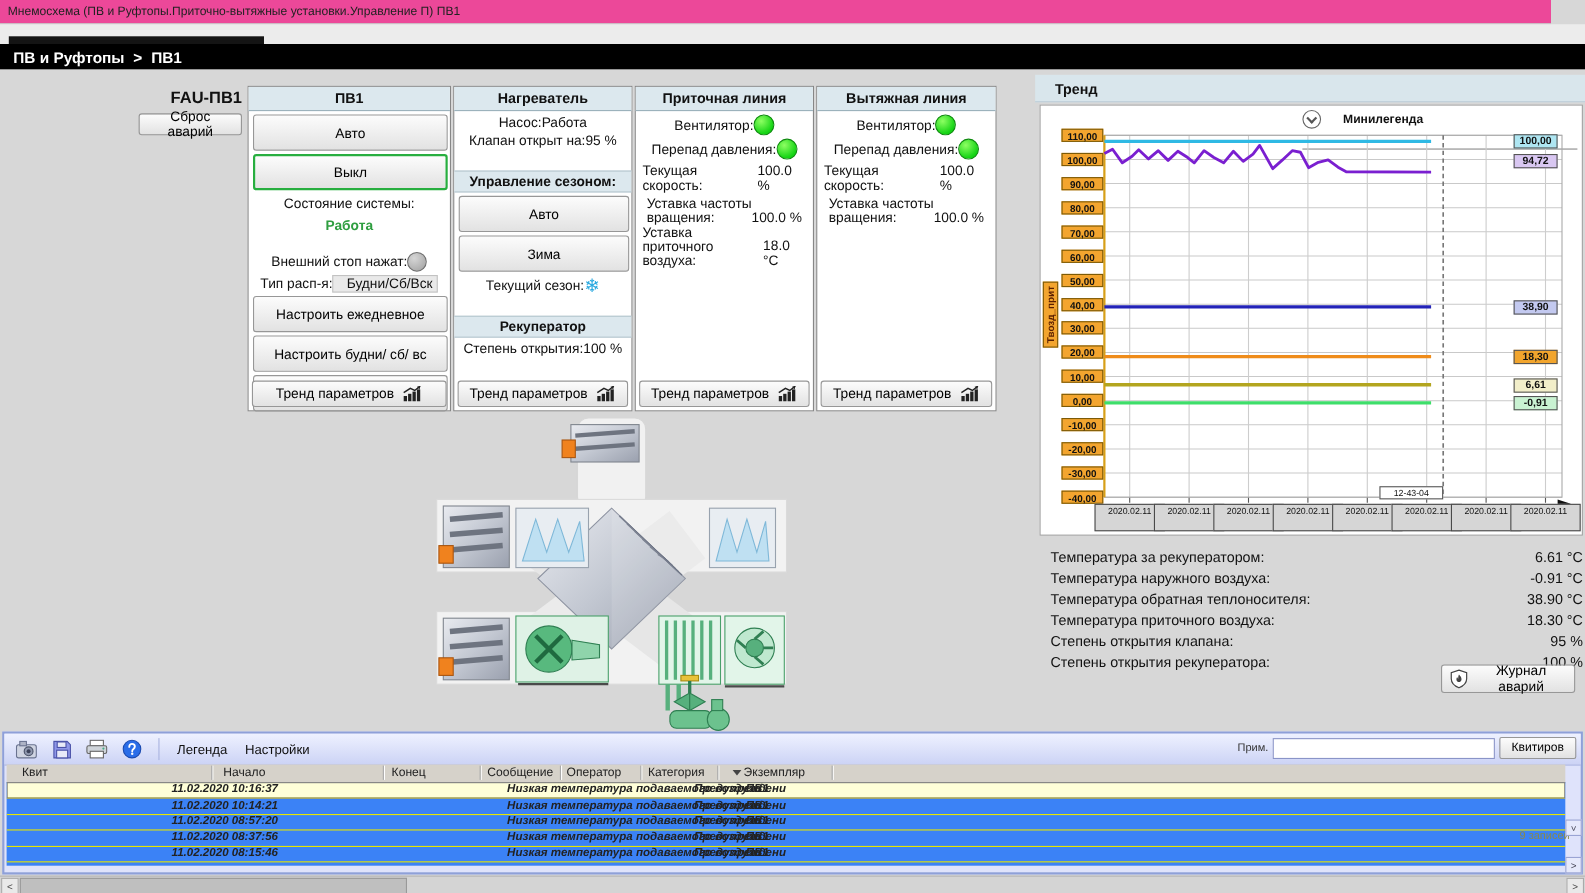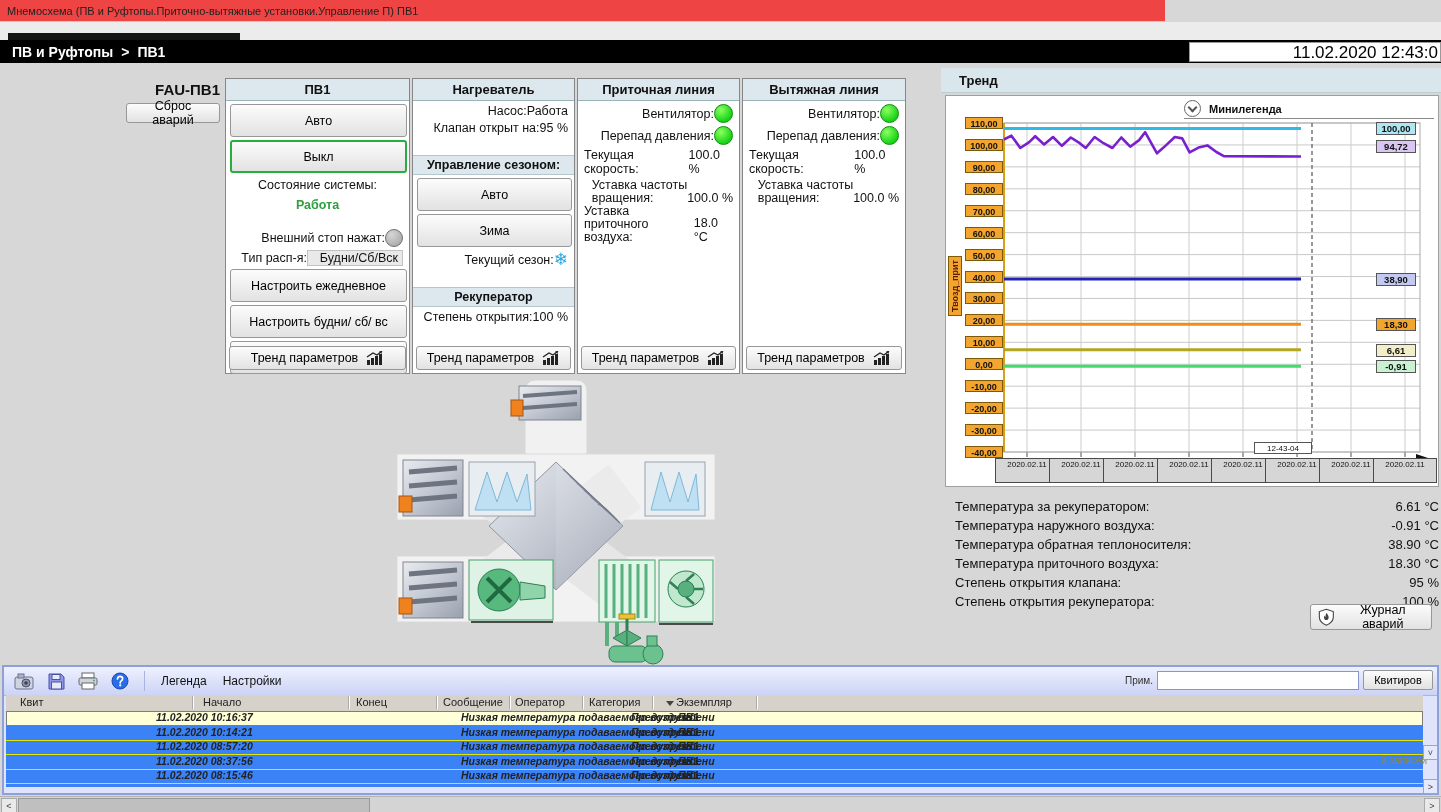--- a/index.html
+++ b/index.html
@@ -1,50 +1,50 @@
 <!DOCTYPE html>
 <html><head>
 <meta charset="utf-8">
 <style>
   html,body{margin:0;padding:0}
   body{width:1441px;height:812px;position:relative;overflow:hidden;
        font-family:"Liberation Sans",sans-serif;background:#d7d7d7;font-size:12.5px;color:#111}
   .abs{position:absolute}
   
-  #titlebar{left:0;top:0;width:1165px;height:22px;background:#ef4444;border-bottom:1px solid #c9c9c9;
+  #titlebar{left:0;top:0;width:1410px;height:22px;background:#ec4899;border-bottom:1px solid #c9c9c9;
             font-size:11px;color:#222;line-height:22px;padding-left:7px;box-sizing:border-box}
   #topstrip{left:0;top:22px;width:1441px;height:18px;background:#ececec;border-bottom:1px solid #cfcfcf}
   #toptab{left:8px;top:33px;width:232px;height:8px;background:#141414}
   #blackbar{left:0;top:40px;width:1441px;height:23px;background:#000;color:#fff;display:flex;align-items:center}
   #breadcrumb{font-weight:bold;font-size:14px;padding-left:12px;display:flex;gap:8px;align-items:center}
   #datetimebox{position:absolute;right:0;top:2px;width:252px;height:20px;background:#fff;border:1px solid #9a9a9a;
                color:#000;font-size:17px;text-align:right;line-height:20px;padding-right:2px;box-sizing:border-box;overflow:hidden}
   
   .btn{display:flex;align-items:center;justify-content:center;background:linear-gradient(#fcfcfc,#e2e2e2);
        border:1px solid #979797;border-radius:3px;font-size:12.5px;cursor:pointer;box-sizing:border-box}
   .inset{background:#e9e9e9;border:1px solid #c2c2c2;padding:0 4px;box-sizing:border-box}
   .panel{position:absolute;top:78px;height:296px;background:#fff;border:1px solid #878787;box-sizing:border-box}
   .phead{height:21px;background:#dce8ee;border-bottom:1px solid #9cb2bc;display:flex;align-items:center;
          justify-content:center;font-weight:bold;font-size:13px}
   .subhead{background:#dce8ee;border-top:1px solid #b5c6ce;border-bottom:1px solid #b5c6ce;font-weight:bold;
            text-align:center;padding:2px 0;margin-top:20px}
-  .row{display:flex;justify-content:flex-end;align-items:center;padding:3px 6px 0 6px}
+  .row{display:flex;justify-content:center;align-items:center;padding:3px 6px 0 6px}
   .stackbtn{margin:3px 4px 0 4px;height:33px}
   .trendbar{position:absolute;left:3px;right:3px;bottom:3px;height:24px;gap:8px}
   .led{width:17px;height:17px;border-radius:50%;background:radial-gradient(circle at 35% 30%,#8dff62,#15d415 70%);
        border:1px solid #0c8a0c}
   .led-gray{width:16px;height:16px;border-radius:50%;background:radial-gradient(circle at 35% 30%,#d6d6d6,#9f9f9f);
        border:1px solid #6e6e6e}
   .green-text{color:#2f9e40;font-weight:bold}
   
   #trendhead{left:941px;top:68px;width:500px;height:25px;background:#d9e6ec;display:flex;align-items:center;
              font-weight:bold;font-size:13px;padding-left:18px;box-sizing:border-box;border-bottom:1px solid #bccdd6}
   #chartbox{left:945px;top:95px;width:492px;height:390px;background:#fff;border:1px solid #9f9f9f;box-sizing:content-box}
-  #minileg{position:absolute;right:4px;top:4px;width:250px;display:flex;align-items:center;gap:8px;
-           border-bottom:1px solid #8a8a8a;padding-bottom:1px;font-size:11px;font-weight:bold;cursor:pointer}
+  #minileg{position:absolute;right:4px;top:4px;width:250px;display:flex;align-items:center;gap:20px;
+           border-bottom:1px solid #8a8a8a;padding-bottom:18px;font-size:11px;font-weight:bold;cursor:pointer}
   .chev-circle{width:15px;height:15px;border:1px solid #666;border-radius:50%;position:relative;background:#fff}
   .chev-circle::after{content:"";position:absolute;left:4px;top:3px;width:5px;height:5px;border-right:2px solid #555;
            border-bottom:2px solid #555;transform:rotate(45deg)}
   .ortick{position:absolute;left:19px;width:38px;height:12px;background:#f3a52f;border:1px solid #7c5a07;
           font-size:9px;font-weight:bold;text-align:center;line-height:12px;box-sizing:border-box;color:#111}
   #axistitle{position:absolute;left:9px;top:190px;transform:translate(-50%,-50%) rotate(-90deg);background:#f3a52f;
           border:1px solid #7c5a07;font-size:9px;font-weight:bold;padding:1px 3px;white-space:nowrap;color:#5a1f00}
   .xlab{position:absolute;top:362px;width:64px;height:25px;background:#d6d6d6;border:1px solid #4a4a4a;
         font-size:8px;text-align:center;line-height:12px;box-sizing:border-box;overflow:hidden}
   .rlab{position:absolute;left:430px;width:40px;height:13px;border:1px solid #555;font-size:9.5px;font-weight:bold;
@@ -89,21 +89,20 @@
 
 <div class="abs" id="titlebar">Мнемосхема (ПВ и Руфтопы.Приточно-вытяжные установки.Управление П) ПВ1</div>
 <div class="abs" id="topstrip"></div>
 <div class="abs" id="toptab"></div>
 <div class="abs" id="blackbar">
   <div id="breadcrumb">
     <span>ПВ и Руфтопы</span>
     <span>&gt;</span>
     <span>ПВ1</span>
   </div>
-  <div id="datetimebox">11.02.2020 12:43:0</div>
 </div>
 
 <div class="abs" style="left:130px;top:81px;width:90px;text-align:right;font-weight:bold;font-size:15px">FAU-ПВ1</div>
 <button class="abs btn" style="left:126px;top:103px;width:94px;height:20px">Сброс аварий</button>
 
 <div class="panel" style="left:225px;width:185px">
   <div class="phead">ПВ1</div>
   <button class="btn stackbtn" style="width:177px">Авто</button>
   <button class="btn stackbtn" style="width:177px;border:2px solid #27ae3f">Выкл</button>
   <div style="text-align:center;margin-top:5px">Состояние системы:</div>

